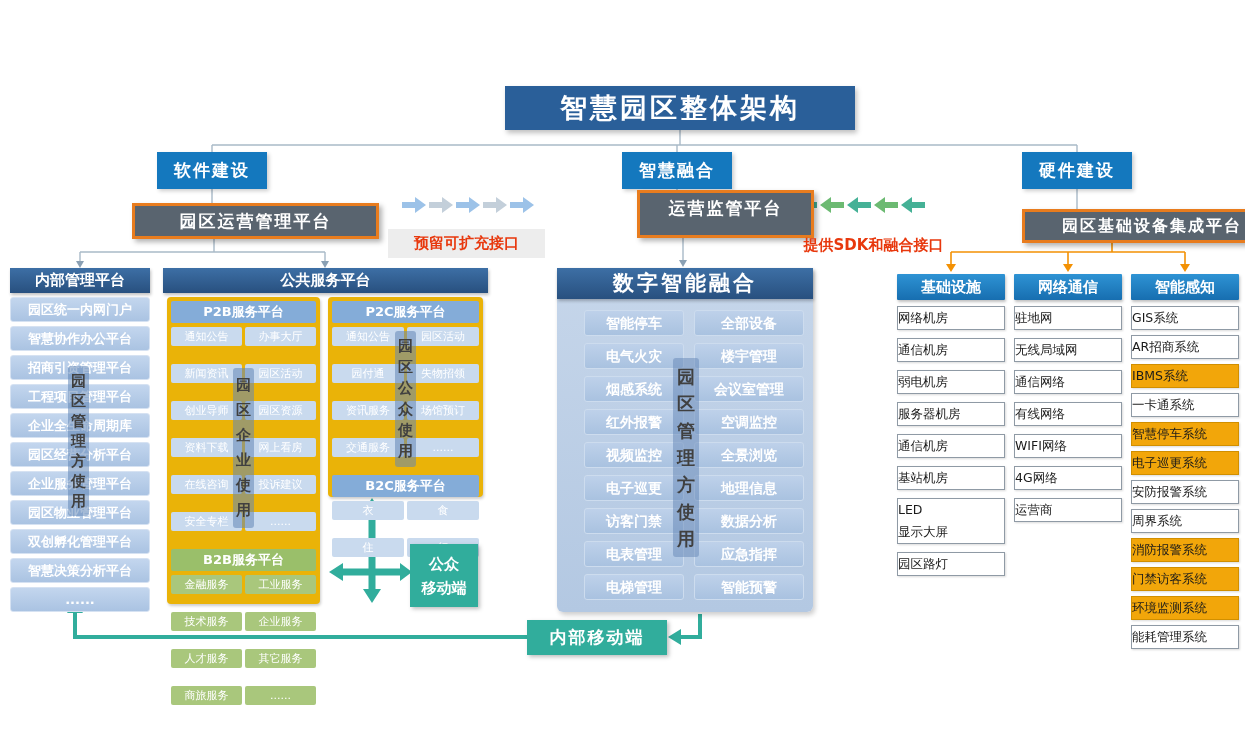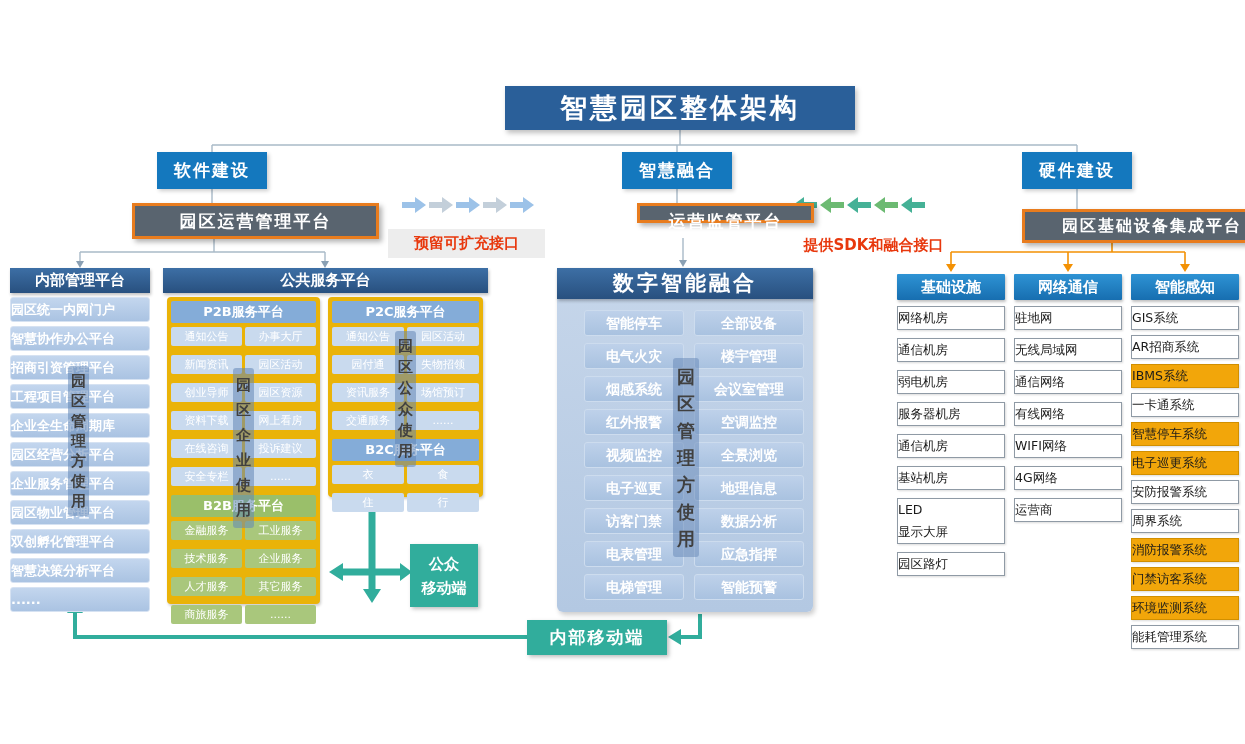--- a/index.html
+++ b/index.html
@@ -12,46 +12,46 @@
          font-size:27px;font-weight:bold;text-align:center;line-height:44px;letter-spacing:3px;
          box-shadow:2px 3px 5px rgba(0,0,0,.25);}
 
   .branch{width:110px;height:37px;background:#1478be;color:#fff;font-weight:bold;font-size:17px;
           text-align:center;line-height:37px;letter-spacing:2px;box-shadow:2px 2px 4px rgba(0,0,0,.2);}
   #b-soft{left:157px;top:152px;} #b-fusion{left:622px;top:152px;} #b-hard{left:1022px;top:152px;}
 
   .plat{background:#59646f;border:3px solid #e87c1e;color:#fff;font-weight:bold;font-size:17px;
         text-align:center;letter-spacing:2px;box-shadow:3px 3px 5px rgba(0,0,0,.3);margin-left:40px;}
   #p-op{left:92px;top:203px;width:247px;height:36px;line-height:30px;}
-  #p-sup{left:597px;top:203px;width:177px;height:20px;line-height:30px;text-align:center;}
+  #p-sup{left:597px;top:190px;width:177px;height:48px;line-height:30px;text-align:center;}
   #p-int{left:982px;top:209px;width:260px;height:34px;line-height:28px;font-size:16px;}
 
   .note-reserved{left:388px;top:229px;width:157px;height:29px;background:#ededed;color:#e8380d;
                  font-weight:bold;font-size:15px;text-align:center;line-height:29px;}
   .note-sdk{left:786px;top:232px;width:175px;height:26px;color:#e8380d;font-weight:bold;
             font-size:15px;text-align:center;line-height:26px;}
 
   .sec-header{background:linear-gradient(#3d6fa5,#28507f);color:#fff;font-weight:bold;text-align:center;
               box-shadow:1px 2px 3px rgba(0,0,0,.25);}
   #h-internal{left:10px;top:268px;width:140px;height:25px;font-size:15px;line-height:25px;}
   #h-public{left:163px;top:268px;width:325px;height:25px;font-size:15px;line-height:25px;}
   #h-fusion{left:557px;top:268px;width:256px;height:31px;font-size:21px;line-height:31px;letter-spacing:3px;}
 
   #internal-items{left:10px;top:297px;width:140px;}
   .li-item{height:23px;line-height:23px;margin-bottom:4px;background:linear-gradient(#c3d6ee,#aac3e2);
-           border:1px solid #d6e2f2;border-radius:3px;color:#fff;font-size:13px;font-weight:bold;text-align:left;}
+           border:1px solid #d6e2f2;border-radius:3px;color:#fff;font-size:13px;font-weight:bold;text-align:center;}
 
   .sub-panel{background:#eab308;border-radius:4px;padding:4px;box-shadow:1px 2px 3px rgba(0,0,0,.2);}
   #p2b-panel{left:167px;top:297px;width:153px;height:307px;}
   #p2c-panel{left:328px;top:297px;width:155px;height:200px;}
   .sub-header{height:22px;line-height:22px;text-align:center;color:#fff;font-weight:bold;font-size:13px;
               background:#84acd8;border-radius:2px;margin-bottom:4px;}
   .sub-header.green{background:#9abf6a;margin-top:8px;}
   .sub-header.mt{margin-top:6px;}
-  .pair-row{display:flex;gap:3px;margin-bottom:9px;}
+  .pair-row{display:flex;gap:3px;margin-bottom:18px;}
   .cell{flex:1;height:19px;line-height:19px;text-align:center;color:#fff;font-size:11px;
         background:#c9daee;border-radius:2px;overflow:hidden;}
   .cell.g{background:#a9c77c;}
 
   #fusion-panel{left:557px;top:268px;width:256px;height:344px;background:linear-gradient(#c6d6ea,#b3c8e2);
                 border-radius:0 0 6px 6px;box-shadow:2px 3px 5px rgba(0,0,0,.2);}
   #fusion-left{left:584px;top:310px;width:100px;}
   #fusion-right{left:694px;top:310px;width:110px;}
   .fu-item{height:24px;line-height:24px;margin-bottom:7px;background:linear-gradient(#bed1ea,#a9c2e0);
            border:1px solid #cddcee;border-radius:3px;color:#fff;font-weight:bold;font-size:14px;text-align:center;}

